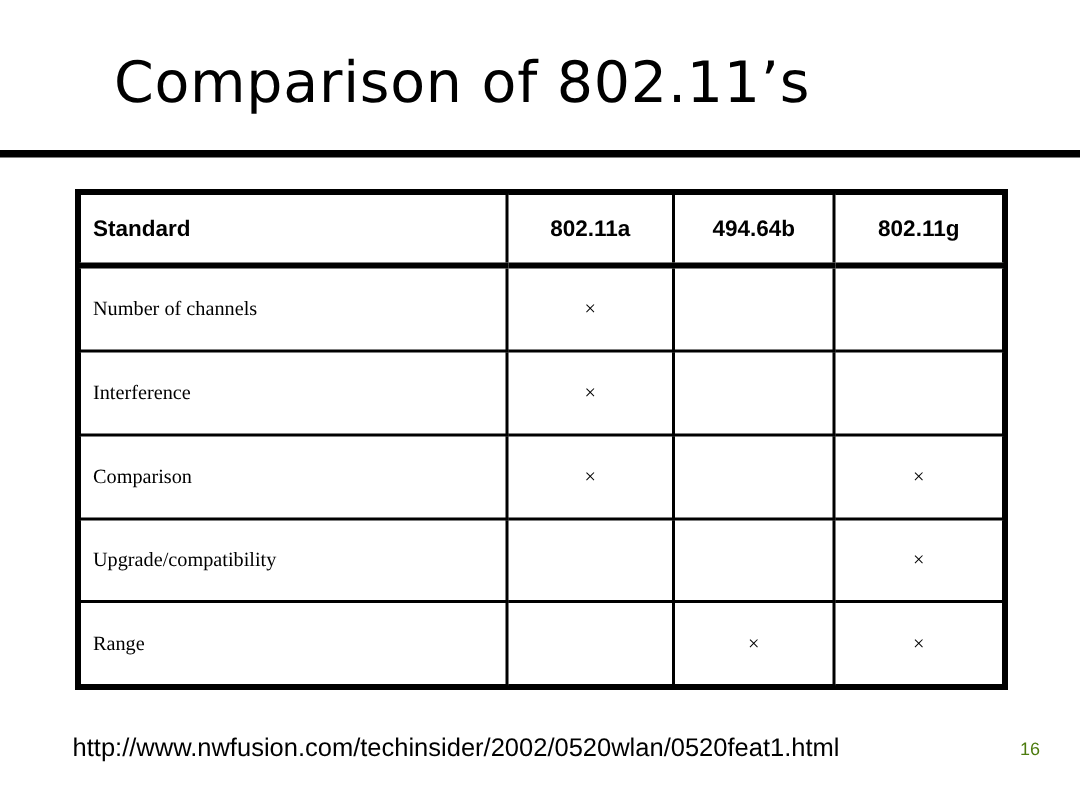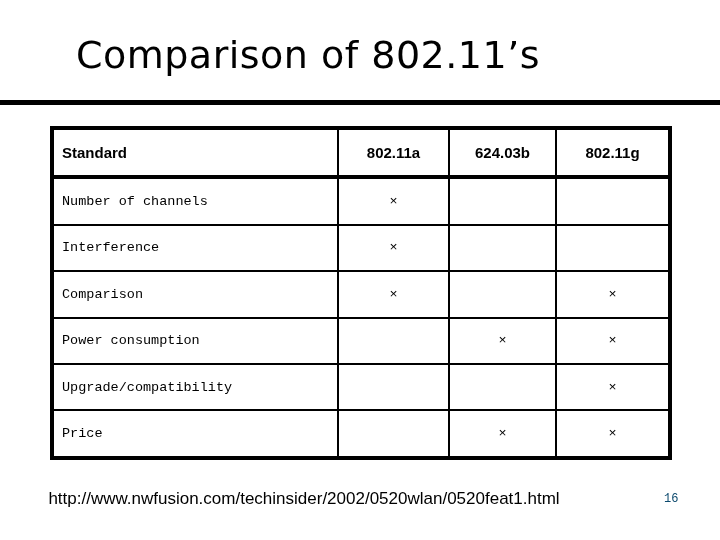--- a/index.html
+++ b/index.html
@@ -94,21 +94,21 @@
     font-size: 16px;
   }
 
   th.col-std {
     text-align: center;
   }
 
   table.cmp tbody td {
     height: 40px;
     font-size: 13.5px;
-    font-family: Liberation Mono, monospace;
+    font-family: Liberation Serif, serif;
   }
 
   td.row-label {
     text-align: left;
     padding-left: 10px;
     white-space: nowrap;
   }
 
   td.mark {
     text-align: center;
@@ -131,26 +131,26 @@
     text-align: center;
     font-family: "Liberation Sans", sans-serif;
     font-size: 17px;
     line-height: 22px;
     color: #000000;
     white-space: nowrap;
   }
 
   .page-number {
     position: absolute;
-    left: 664px;
+    left: 680px;
     top: 491px;
-    font-family: Liberation Mono, monospace;
+    font-family: Liberation Sans, sans-serif;
     font-size: 12px;
     line-height: 16px;
-    color: #0c4a6e;
+    color: #4d7c0f;
   }
 </style>
 </head>
 <body>
 
 <div class="slide">
 
   <div class="slide-title">Comparison of 802.11’s</div>
 
   <div class="title-rule"></div>
@@ -160,21 +160,21 @@
       <colgroup>
         <col class="c0">
           <col class="c1">
           <col class="c2">
           <col class="c3">
       </colgroup>
       <thead>
         <tr>
           <th class="col-standard">Standard</th>
           <th class="col-std">802.11a</th>
-          <th class="col-std">624.03b</th>
+          <th class="col-std">494.64b</th>
           <th class="col-std">802.11g</th>
         </tr>
       </thead>
       <tbody>
         <tr>
           <td class="row-label">Number of channels</td>
           <td class="mark">×</td>
           <td class="mark"></td>
           <td class="mark"></td>
         </tr>
@@ -184,33 +184,27 @@
           <td class="mark"></td>
           <td class="mark"></td>
         </tr>
         <tr>
           <td class="row-label">Comparison</td>
           <td class="mark">×</td>
           <td class="mark"></td>
           <td class="mark">×</td>
         </tr>
         <tr>
-          <td class="row-label">Power consumption</td>
-          <td class="mark"></td>
-          <td class="mark">×</td>
-          <td class="mark">×</td>
-        </tr>
-        <tr>
           <td class="row-label">Upgrade/compatibility</td>
           <td class="mark"></td>
           <td class="mark"></td>
           <td class="mark">×</td>
         </tr>
         <tr>
-          <td class="row-label">Price</td>
+          <td class="row-label">Range</td>
           <td class="mark"></td>
           <td class="mark">×</td>
           <td class="mark">×</td>
         </tr>
       </tbody>
     </table>
   </div>
 
   <div class="footer-url">http://www.nwfusion.com/techinsider/2002/0520wlan/0520feat1.html</div>
 

